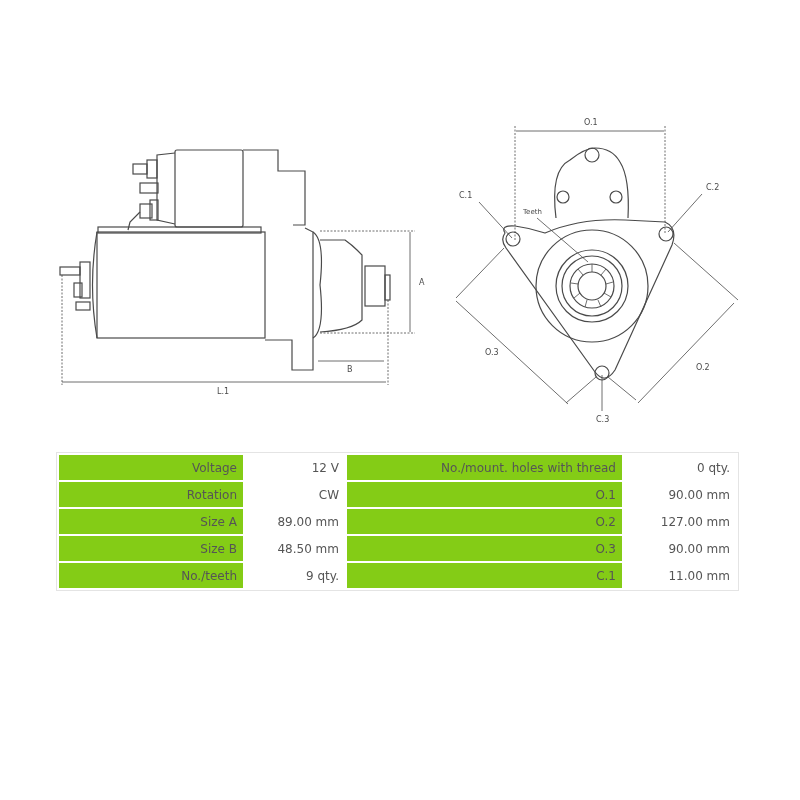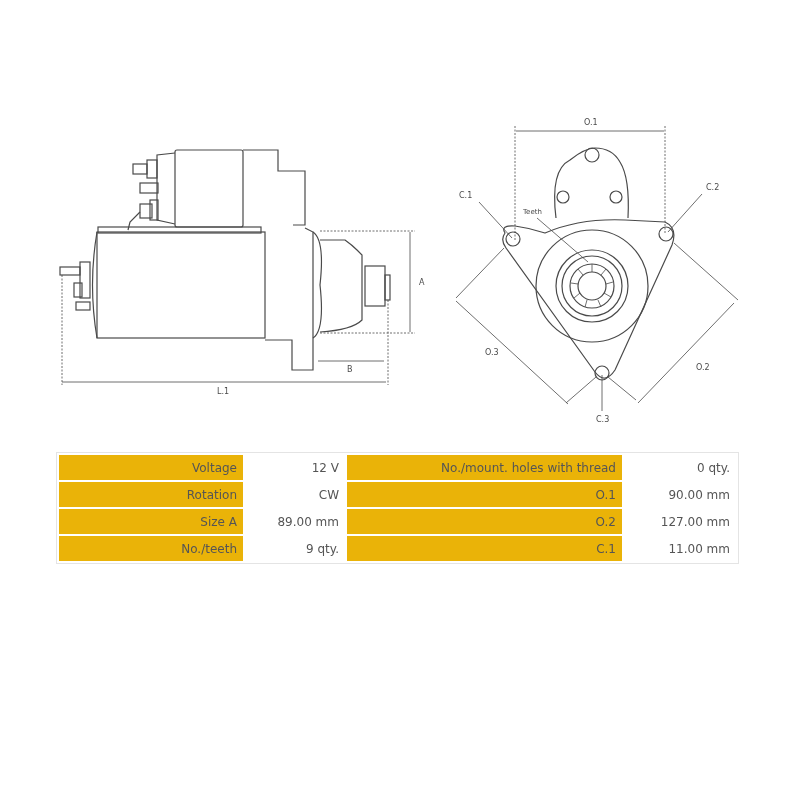--- a/index.html
+++ b/index.html
@@ -1,21 +1,21 @@
 <!DOCTYPE html>
 <html><head>
 <meta charset="utf-8">
 <style>
   html,body{margin:0;padding:0;background:#fff;}
   body{width:800px;height:800px;position:relative;overflow:hidden;font-family:"DejaVu Sans",sans-serif;}
   .drawing{position:absolute;left:0;top:0;width:800px;height:440px;}
   .drawing svg{position:absolute;left:0;top:0;}
   .spec-table{position:absolute;left:56px;top:452px;border-collapse:separate;border-spacing:2px;background:#fff;border:1px solid #e4e4e4;}
   .spec-table td{height:25px;padding:0 6px;font-size:12px;color:#555;text-align:right;white-space:nowrap;}
-  .spec-table td.lbl{background:#eab308;}
+  .spec-table td.lbl{background:#84cc16;}
   .spec-table td.val{background:#fff;margin-top:8px;}
   .c1{width:172px;}
   .c2{width:88px;}
   .c3{width:263px;}
   .c4{width:100px;}
 </style>
 </head>
 <body>
 
 <div class="drawing">
@@ -133,19 +133,25 @@
       <td class="lbl">O.1</td>
       <td class="val">90.00 mm</td>
     </tr>
     <tr>
       <td class="lbl">Size A</td>
       <td class="val">89.00 mm</td>
       <td class="lbl">O.2</td>
       <td class="val">127.00 mm</td>
     </tr>
     <tr>
+      <td class="lbl">Size B</td>
+      <td class="val">48.50 mm</td>
+      <td class="lbl">O.3</td>
+      <td class="val">90.00 mm</td>
+    </tr>
+    <tr>
       <td class="lbl">No./teeth</td>
       <td class="val">9 qty.</td>
       <td class="lbl">C.1</td>
       <td class="val">11.00 mm</td>
     </tr>
   </tbody>
 </table>
 
 </body></html>

